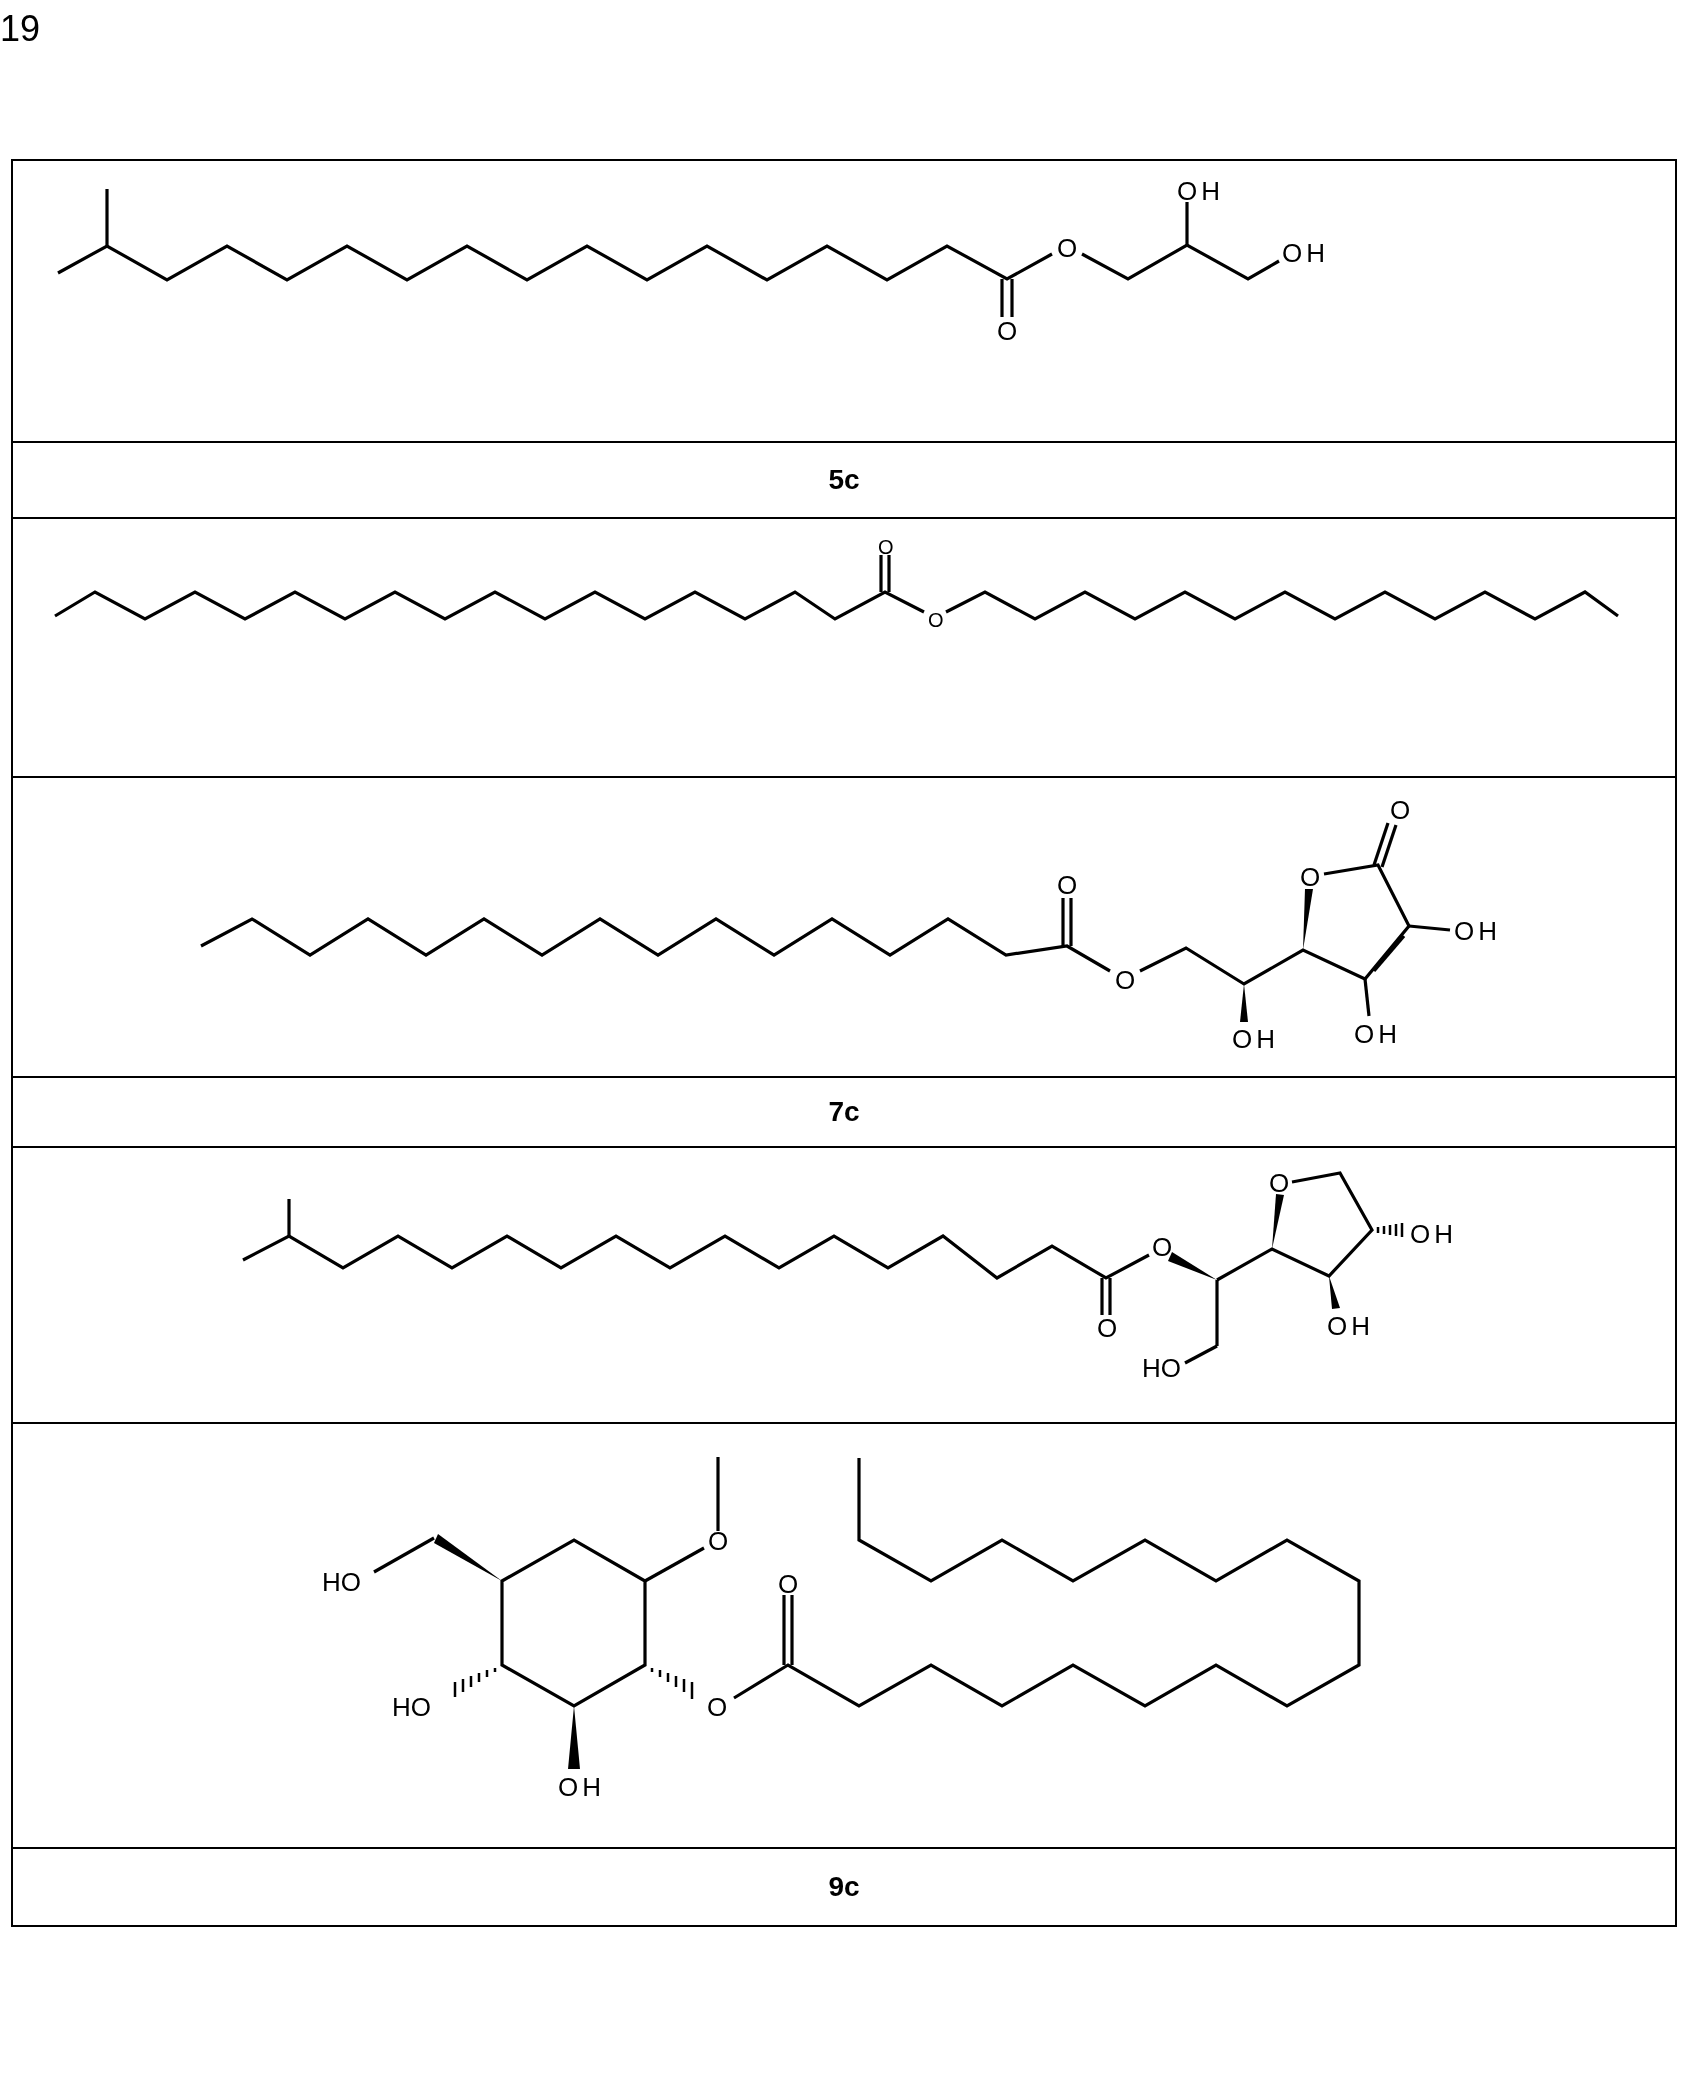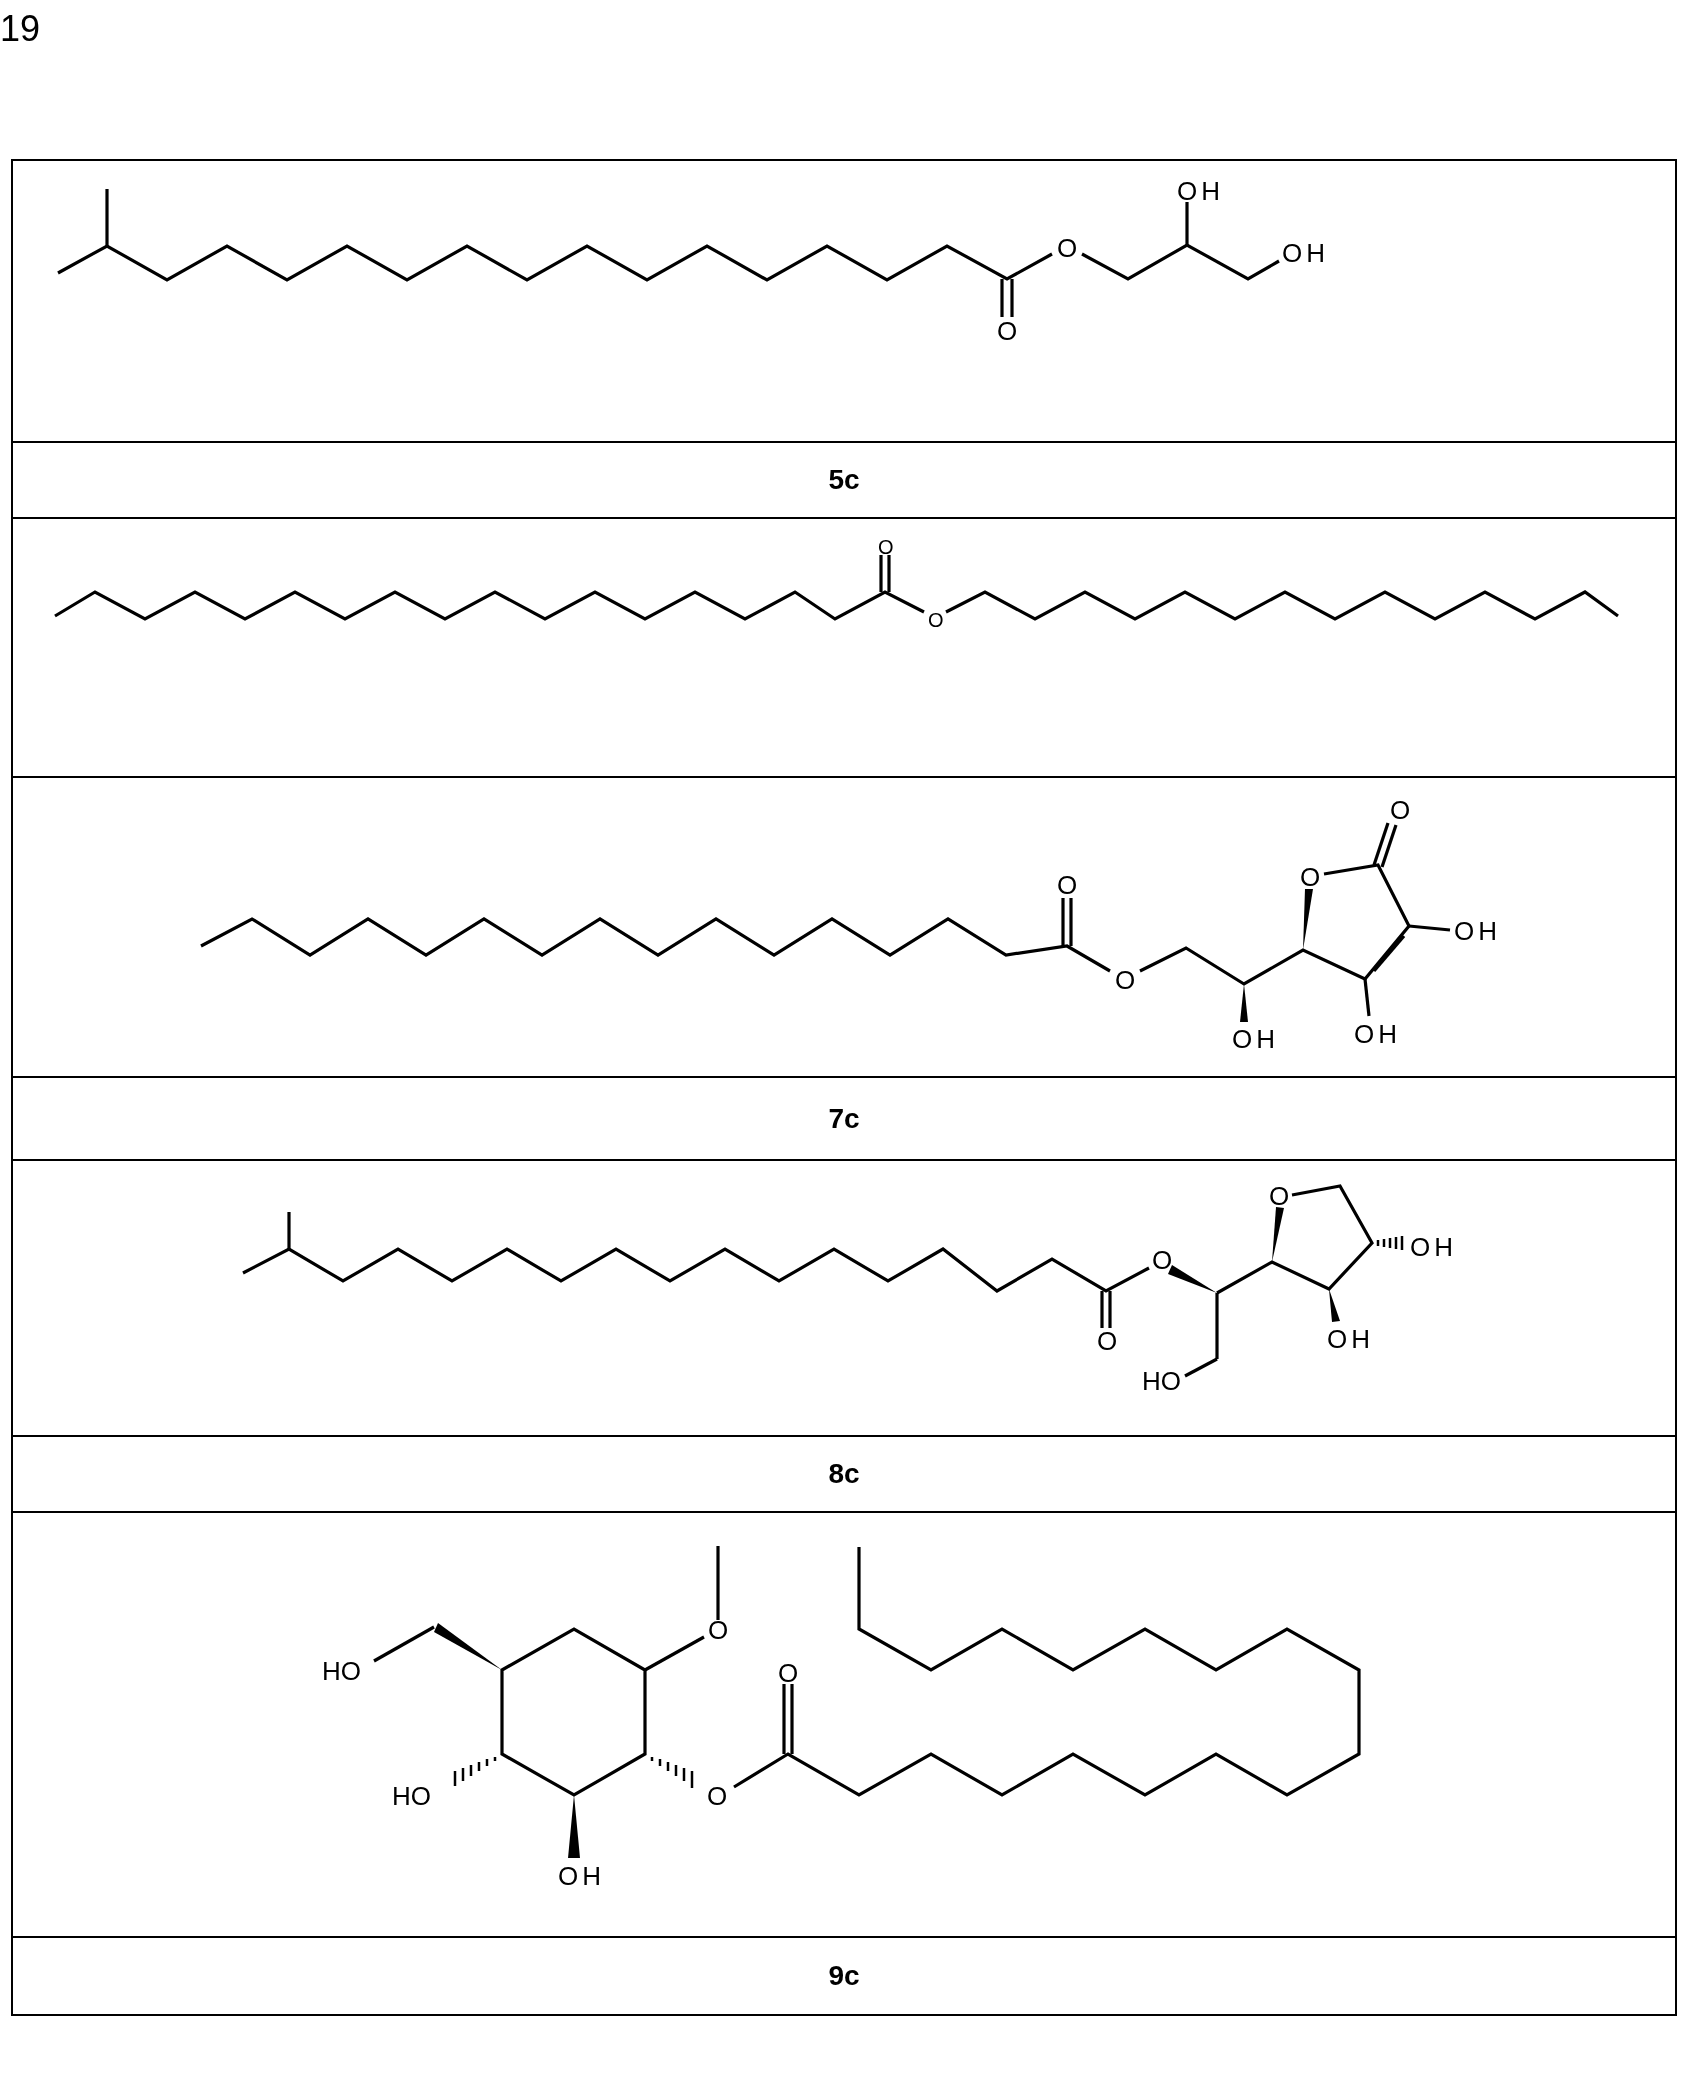--- a/index.html
+++ b/index.html
@@ -67,21 +67,21 @@
       <polygon points="1301,1024 1303,963 1311,963" fill="#000"></polygon>
       <text x="1055" y="968">O</text>
       <text x="1113" y="1063">O</text>
       <text x="1298" y="960">O</text>
       <text x="1388" y="893">O</text>
       <text x="1230" y="1122" letter-spacing="4">OH</text>
       <text x="1452" y="1014" letter-spacing="4">OH</text>
       <text x="1352" y="1117" letter-spacing="4">OH</text>
     </svg>
   </div>
-  <div class="label-row" style="height:83px">7c</div>
+  <div class="label-row" style="height:70px">7c</div>
 
   <div class="struct-row" style="height:276px">
     <svg class="mol" width="1666" height="276" viewBox="11 1229 1666 276">
       <g stroke="#000" stroke-width="3.2" fill="none">
         <polyline points="241,1341 287,1317 341,1349 396,1317 450,1349 505,1317 559,1349 614,1317 668,1349 723,1317 777,1349 832,1317 886,1349 941,1317 995,1359 1050,1327 1104,1359 1147,1336"></polyline>
         <line x1="287" y1="1317" x2="287" y2="1280"></line>
         <line x1="1100" y1="1359" x2="1100" y2="1396"></line>
         <line x1="1108" y1="1359" x2="1108" y2="1396"></line>
         <polyline points="1215,1361 1270,1330 1327,1357 1370,1311 1338,1254 1290,1263"></polyline>
         <line x1="1215" y1="1361" x2="1215" y2="1427"></line>
@@ -98,21 +98,20 @@
         <line x1="1400" y1="1304" x2="1400" y2="1318"></line>
       </g>
       <text x="1150" y="1337">O</text>
       <text x="1095" y="1418">O</text>
       <text x="1267" y="1273">O</text>
       <text x="1408" y="1324" letter-spacing="4">OH</text>
       <text x="1325" y="1416" letter-spacing="4">OH</text>
       <text x="1140" y="1458">HO</text>
     </svg>
   </div>
-  <div class="label-row" style="height:76px">8c</div>
 
   <div class="struct-row" style="height:425px">
     <svg class="mol" width="1666" height="425" viewBox="11 1581 1666 425">
       <g stroke="#000" stroke-width="3.2" fill="none">
         <polygon points="500,1738 572,1697 643,1738 643,1822 572,1863 500,1822"></polygon>
         <line x1="432" y1="1695" x2="372" y2="1729"></line>
         <line x1="643" y1="1738" x2="702" y2="1705"></line>
         <line x1="716" y1="1688" x2="716" y2="1614"></line>
         <polyline points="732,1855 786,1822 857,1863 929,1822 1000,1863 1071,1822 1143,1863 1214,1822 1285,1863 1357,1822 1357,1738 1285,1697 1214,1738 1143,1697 1071,1738 1000,1697 929,1738 857,1697 857,1615"></polyline>
         <line x1="782" y1="1822" x2="782" y2="1752"></line>

